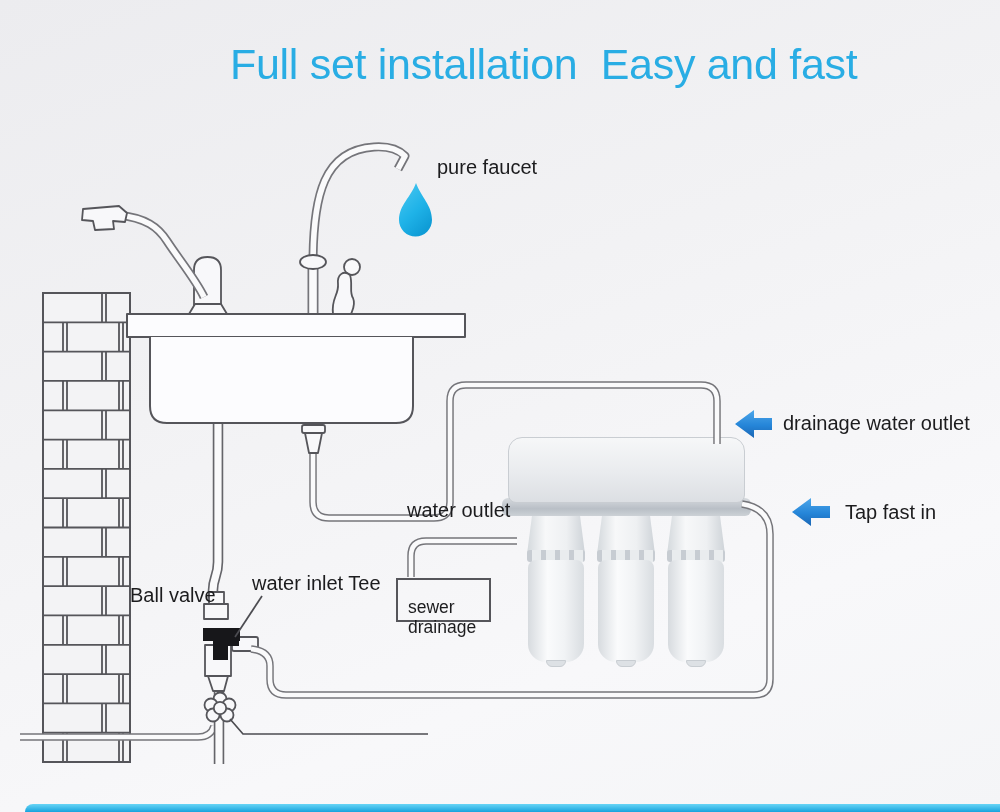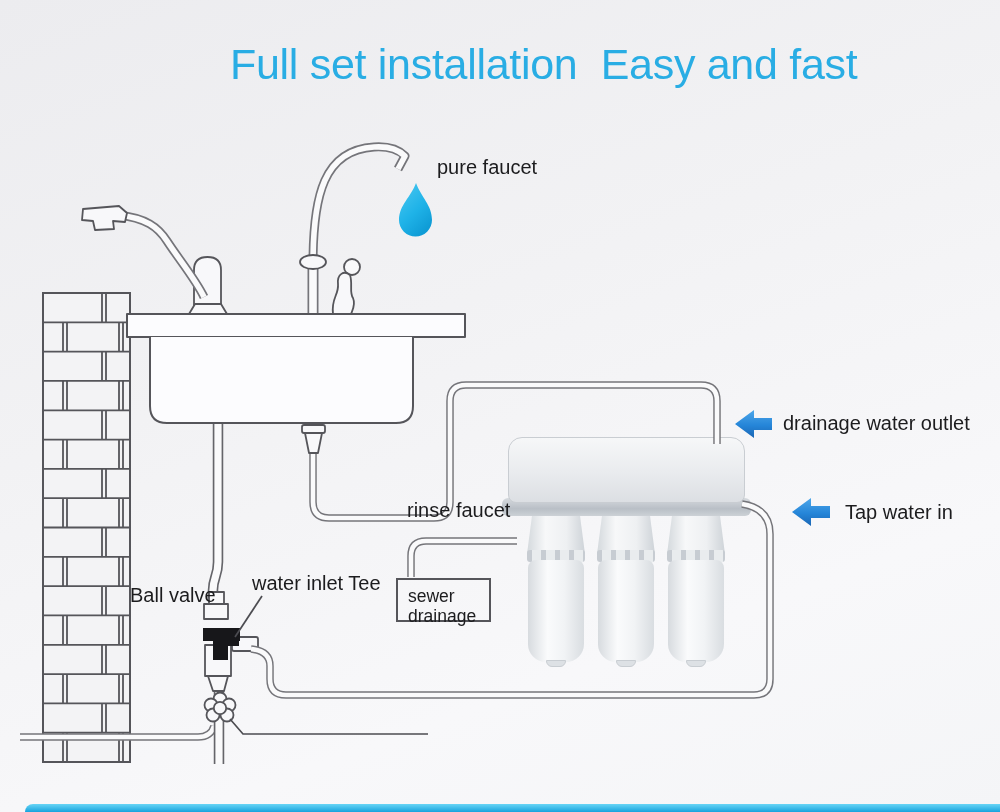--- a/index.html
+++ b/index.html
@@ -12,21 +12,21 @@
     position:absolute;left:230px;top:40px;width:760px;
     font-size:43px;letter-spacing:-.3px;white-space:pre;
     color:var(--c-title,#29ade4);
   }
   .lbl{
     position:absolute;font-size:20px;color:#1c1c1e;white-space:pre;
   }
   .sewer-box{
     position:absolute;left:396px;top:578px;width:95px;height:44px;
     border:2px solid #55555a;box-sizing:border-box;
-    padding:7px 0 0 10px;font-size:17.5px;line-height:19.5px;color:#1c1c1e;
+    padding:18px 0 0 10px;font-size:17.5px;line-height:19.5px;color:#1c1c1e;
   }
   
   .filter-unit{position:absolute;left:0;top:0;}
   .f-head{
     position:absolute;left:508px;top:437px;width:237px;height:66px;
     border-radius:14px 14px 8px 8px;
     background:linear-gradient(180deg,#f6f7f8 0%,#e9ebee 55%,#dcdfe3 100%);
     border:1px solid #c9cdd2;box-sizing:border-box;
   }
   .f-lip{
@@ -192,22 +192,22 @@
     <path class="ptr" d="M 262,596 L 235,637"></path>
     <path class="ptr" d="M 230,719 L 243,734 L 428,734"></path>
 
     <polygon points="735,424 754,410 754,418 772,418 772,430 754,430 754,438" fill="url(#arrowGrad)"></polygon>
     <polygon points="792,512 811,498 811,506 830,506 830,518 811,518 811,526" fill="url(#arrowGrad)"></polygon>
   </svg>
 
   <div class="title">Full set installation  Easy and fast</div>
   <div class="lbl" style="left:437px;top:156px">pure faucet</div>
   <div class="lbl" style="left:783px;top:412px">drainage water outlet</div>
-  <div class="lbl" style="left:845px;top:501px">Tap water in</div>
-  <div class="lbl" style="left:407px;top:499px">rinse faucet</div>
+  <div class="lbl" style="left:845px;top:501px">Tap fast in</div>
+  <div class="lbl" style="left:407px;top:499px">water outlet</div>
   <div class="lbl" style="left:252px;top:572px">water inlet Tee</div>
   <div class="lbl" style="left:130px;top:584px">Ball valve</div>
 
   <div class="sewer-box">
     <div>sewer</div>
     <div>drainage</div>
   </div>
 
   <div class="bottom-bar"></div>
 </div>

